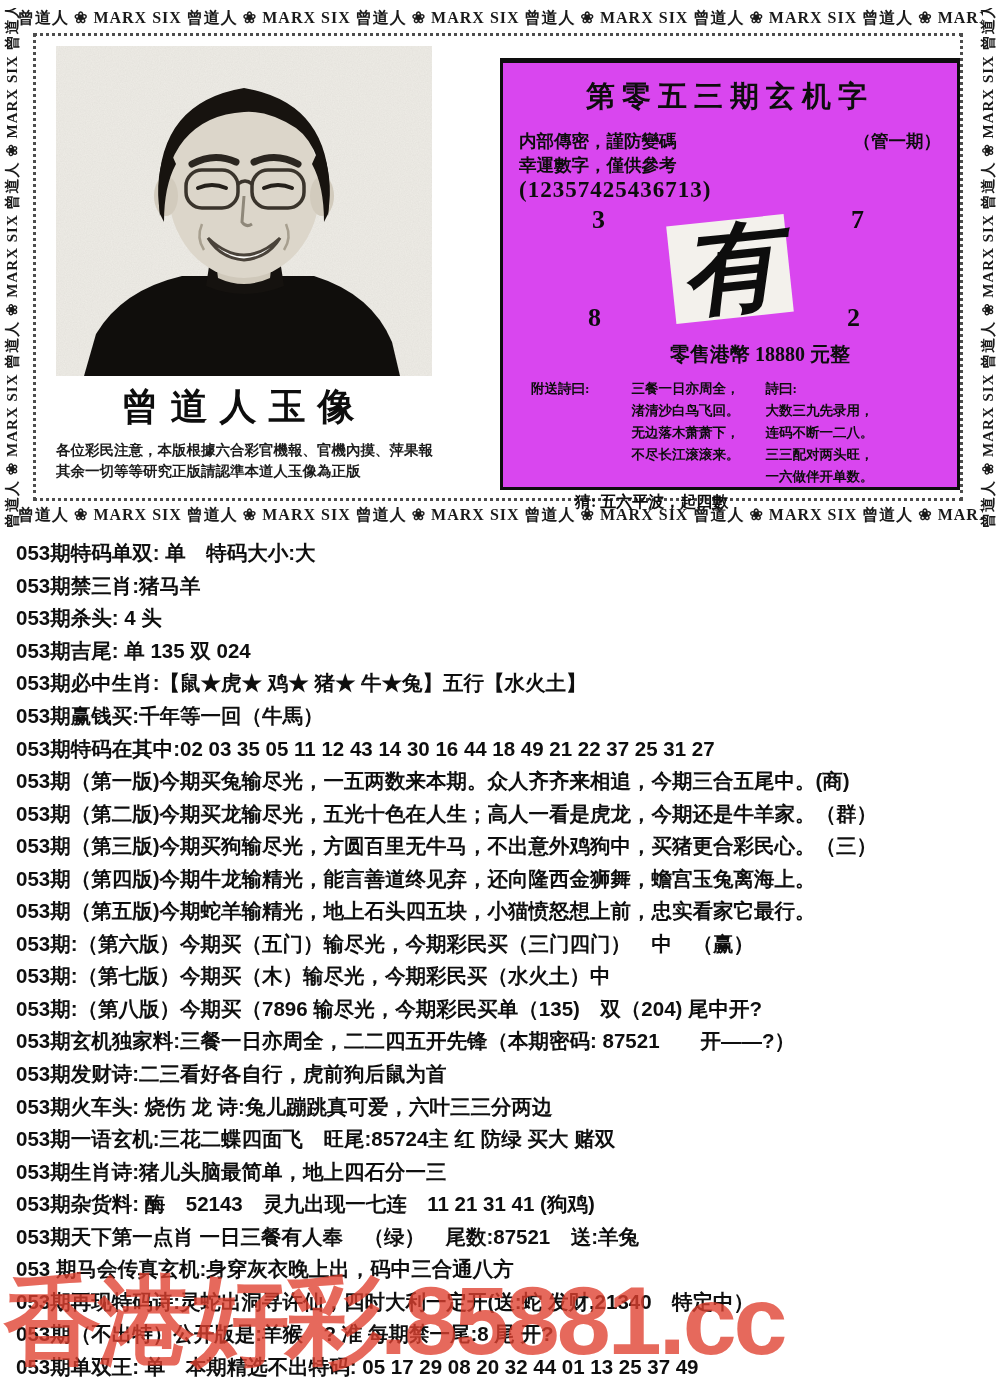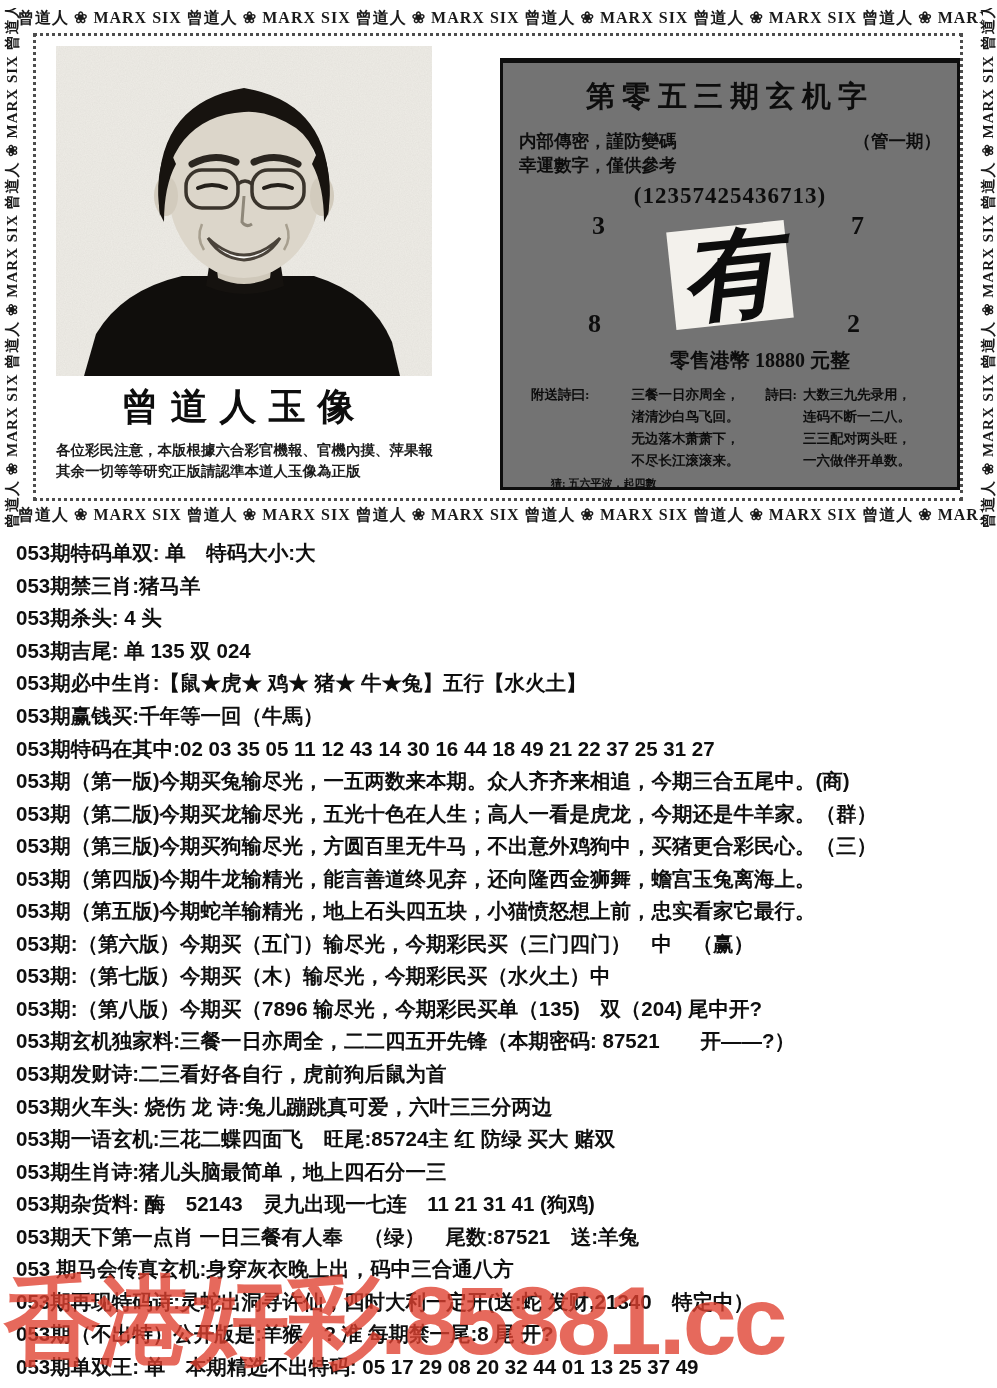--- a/index.html
+++ b/index.html
@@ -36,44 +36,44 @@
     font:bold 37px "Liberation Serif", serif; letter-spacing:12px; color:#0d0d0d;
   }
   .caption-note {
     margin-top:8px; width:420px;
     font:bold 14.5px "Liberation Serif", serif; line-height:21px; color:#1c1c1c;
   }
   
   .mbox {
     position:absolute; left:464px; top:22px; width:460px; height:432px;
     border:3px solid #0e0e0e; border-top-width:5px; padding:10px 16px 8px 16px;
-    font-family:"Liberation Serif", serif; color:#0d0d0d; background:#737373;
+    font-family:"Liberation Serif", serif; color:#0d0d0d; background:#d946ef;
   }
   .mb-title { text-align:center; font-size:29px; font-weight:bold; letter-spacing:7px; margin-top:4px; }
   .mb-row1 { display:flex; justify-content:space-between; font-size:17.5px; font-weight:bold; margin-top:12px;align-items:center; }
   .mb-row2 { font-size:17.5px; font-weight:bold; }
-  .mb-nums { text-align:center; font-size:23px; font-weight:bold; letter-spacing:1px; margin-top:6px; }
+  .mb-nums { font-size:23px; font-weight:bold; letter-spacing:1px; }
   .mb-char-area { position:relative; height:128px; margin:2px 55px 0 55px; }
   .mb-corner { position:absolute; font-size:26px; font-weight:bold; }
   .c-tl { left:18px; top:0; } .c-tr { right:22px; top:0; }
   .c-bl { left:14px; bottom:0; } .c-br { right:26px; bottom:0; }
   .mb-char {
     position:absolute; left:50%; top:50%; transform:translate(-50%,-50%) rotate(-6deg);
     font-size:98px; font-weight:bold; font-style:italic; line-height:1;
     background:#f3f1ec; padding:0 10px;
   }
   .mb-price { text-align:center; font-size:20px; font-weight:bold; margin-top:8px; padding-left:60px; }
   .mb-poems { display:flex; margin-top:10px; font-size:13.5px; font-weight:bold; line-height:22px; }
   .mb-poem-left { display:flex; margin-left:12px;gap:36px; }
-  .mb-poem-right { display:flex; margin-left:26px; }
+  .mb-poem-right { display:flex; margin-left:26px;flex-direction:column; }
   .poem-label { margin-right:6px; white-space:nowrap; }
   .mb-guess-row { display:flex; font-size:15.5px; font-weight:bold; margin-top:5px; }
   .mb-guess-zodiac { margin-left:42px; }
   .mb-match { margin-left:54px; }
-  .mb-guess2 { font-size:11px; font-weight:bold; margin-top:4px; margin-left:32px; }
+  .mb-guess2 { font-size:16px; font-weight:bold; margin-top:4px; margin-left:56px; }
   
   .lines { position:absolute; top:537px; left:16px; width:976px; }
   .line {
     height:32.55px; display:flex; align-items:center;
     font-size:20.5px; font-weight:bold; color:#0f0f0f;
     white-space:nowrap; overflow:hidden;
   }
   
   .watermark {
     position:absolute; top:1268px; left:4px; z-index:6;

